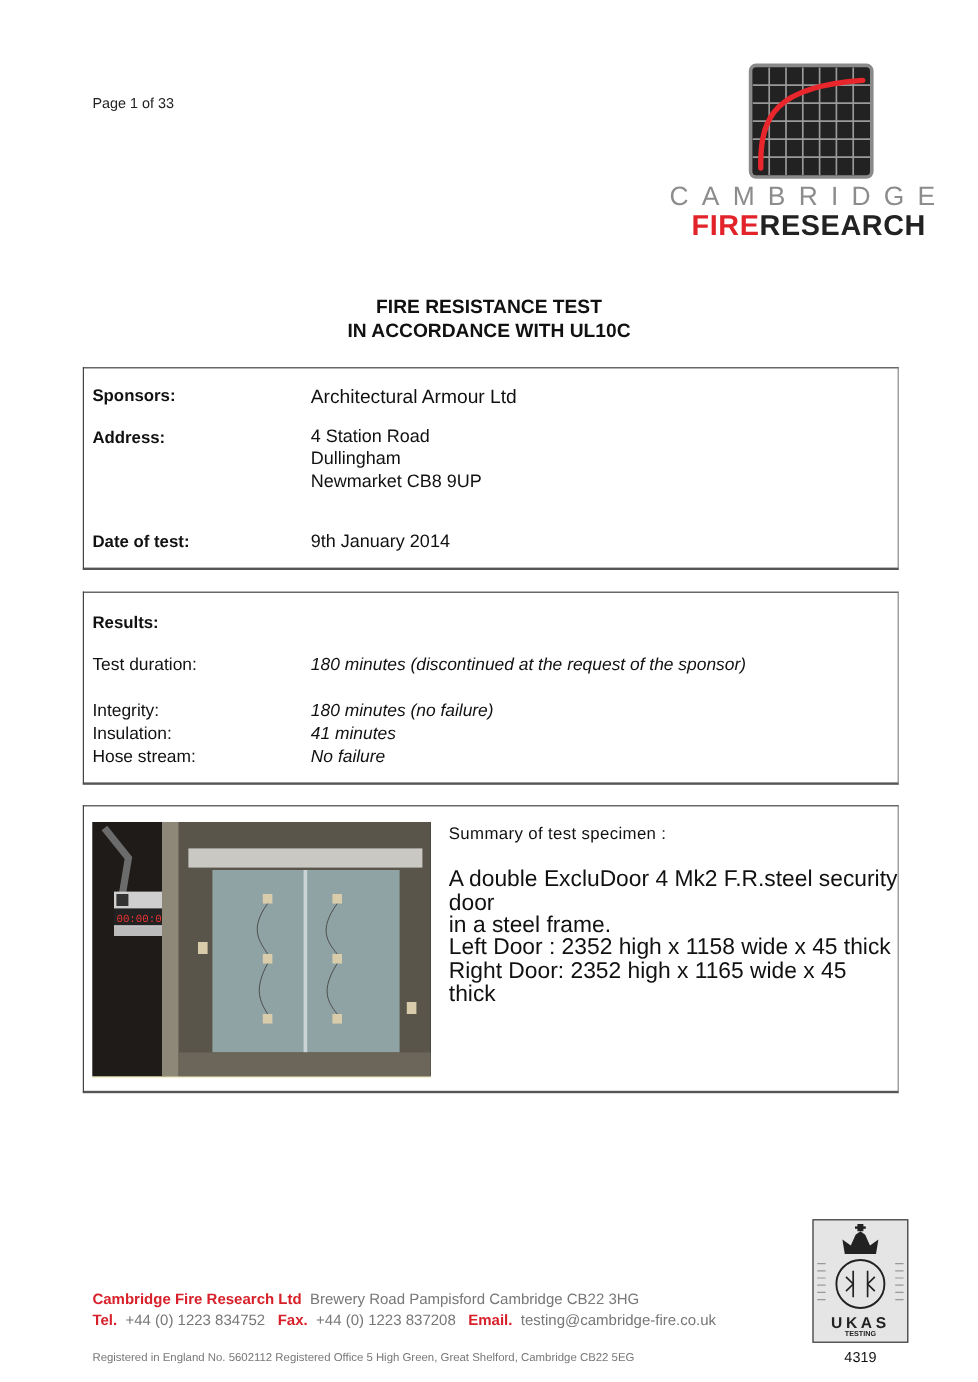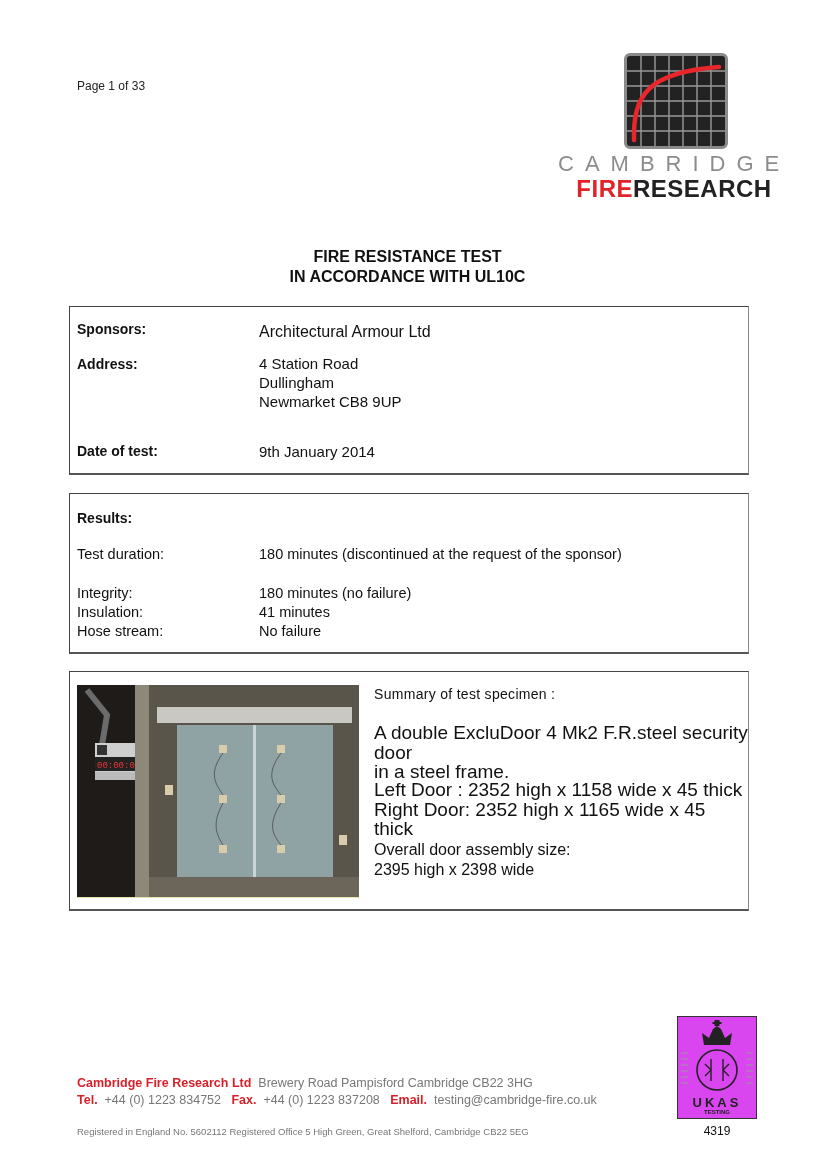--- a/index.html
+++ b/index.html
@@ -18,29 +18,29 @@
   .logo-word2 .red { color: #e2232a; }
   .logo-word2 .dark { color: #222; }
   .doc-heading { left: 0; width: 815px; top: 247px; text-align: center; font-size: 16px; font-weight: bold; line-height: 20px; }
   .box { position: absolute; border: 1px solid #444; border-right-color: #888; border-bottom: 2px solid #555; }
   .box1 { left: 69px; top: 306px; width: 678px; height: 166px; }
   .box2 { left: 69px; top: 493px; width: 678px; height: 158px; }
   .box3 { left: 69px; top: 671px; width: 678px; height: 237px; }
   .lbl { position: absolute; left: 7px; font-size: 14px; font-weight: bold; }
   .val { position: absolute; left: 189px; font-size: 15px; line-height: 19px; }
   .lbl2 { position: absolute; left: 7px; font-size: 14.5px; line-height: 19.5px; }
-  .val2 { position: absolute; left: 189px; font-size: 14.5px; line-height: 19.5px; }
+  .val2 { position: absolute; left: 189px; font-size: 14.5px; line-height: 19.5px; font-style: italic; }
   .photo { position: absolute; left: 7px; top: 13px; width: 282px; height: 212px;
            background: linear-gradient(180deg, #2b2724 0%, #35302b 100%); overflow: hidden; border-bottom: 1px solid #e8e6b0; }
   .summary-title { position: absolute; left: 304px; top: 14px; font-size: 14px; font-weight: normal; letter-spacing: 0.3px; }
   .summary-p { position: absolute; left: 304px; font-size: 19px; line-height: 19.5px; }
   .footer1 { left: 77px; top: 1075px; font-size: 12.5px; line-height: 17px; color: #777; white-space: nowrap; }
   .footer1 .red { color: #d8202a; font-weight: bold; }
   .footer2 { left: 77px; top: 1126px; font-size: 9.5px; color: #777; white-space: nowrap; }
-  .ukas { left: 677px; top: 1016px; width: 78px; height: 101px; border: 1.5px solid #333; background: #d946ef; }
+  .ukas { left: 677px; top: 1016px; width: 78px; height: 101px; border: 1.5px solid #333; background: #e5e5e5; }
   .ukas-num { left: 677px; top: 1124px; width: 80px; text-align: center; font-size: 12px; color: #111; }
 </style>
 </head>
 <body>
 
 <div class="abs page-num">Page 1 of 33</div>
 
 <div class="abs report-title">
 </div>
 
@@ -134,24 +134,20 @@
   </div>
   <div class="summary-title">Summary of test specimen :</div>
   <div class="summary-p" style="top:51px">
     <div>A double ExcluDoor 4 Mk2 F.R.steel security door</div>
     <div>in a steel frame.</div>
   </div>
   <div class="summary-p" style="top:108px">
     <div>Left Door : 2352 high x 1158 wide x 45 thick</div>
     <div>Right Door: 2352 high x 1165 wide x 45 thick</div>
   </div>
-  <div class="summary-p" style="top:168px; font-size:16px">
-    <div>Overall door assembly size:</div>
-    <div>2395 high x 2398 wide</div>
-  </div>
 </div>
 
 <div class="abs footer1">
   <div>
     <span class="red">Cambridge Fire Research Ltd</span>&nbsp;
     <span>Brewery Road  Pampisford  Cambridge  CB22 3HG</span>
   </div>
   <div>
     <span class="red">Tel.</span>&nbsp;
     <span>+44 (0) 1223 834752</span>&nbsp;&nbsp;

